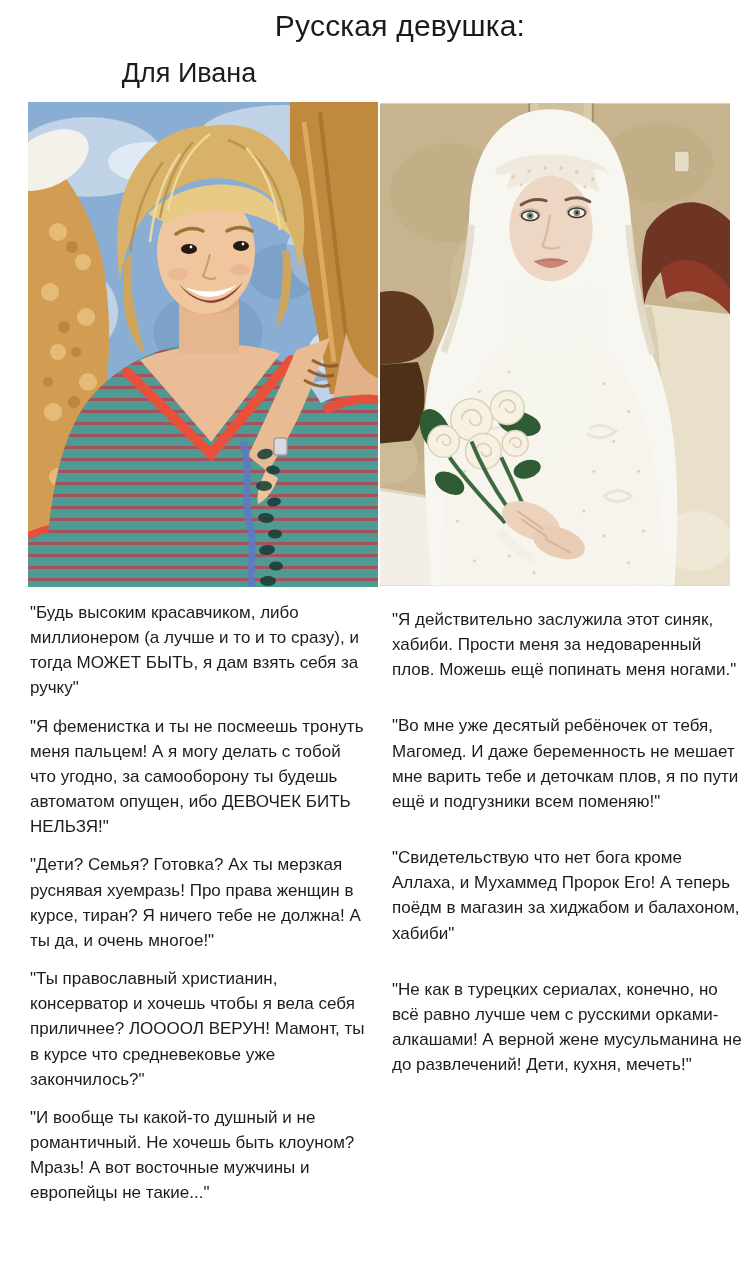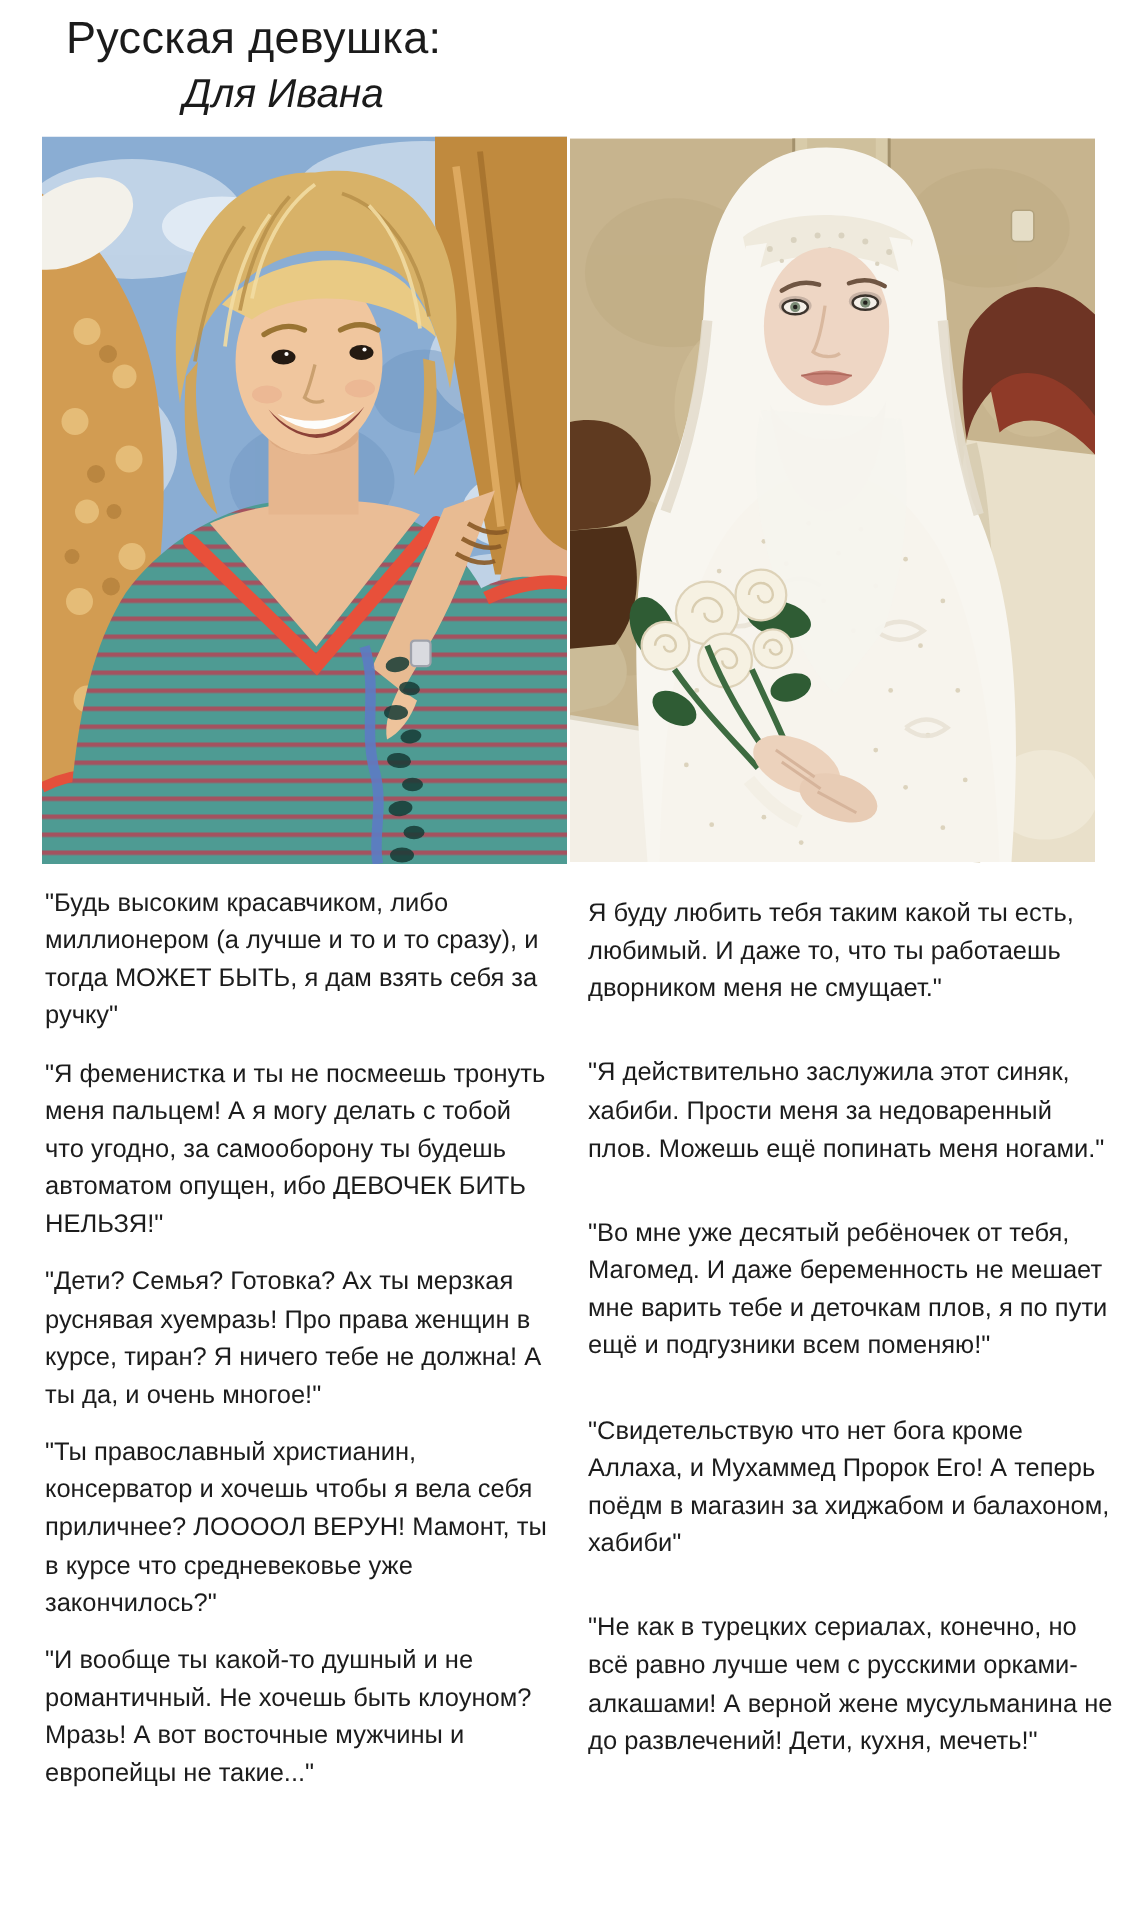--- a/index.html
+++ b/index.html
@@ -6,31 +6,30 @@
   .page{
     position:relative;
     width:756px;height:1280px;
     margin:0 auto;
     background:#ffffff;
     font-family:"Liberation Sans", sans-serif;
     color:#1b1b1b;
     overflow:hidden;
   }
   .title{
-    text-align:left;
+    text-align:center;
     font-size:30px;
     font-weight:400;
     padding-top:9px;
     letter-spacing:0.2px;
     margin-left:44px;
   }
   .headers{
     display:flex;
-    margin-top:4px;
-    font-style:italic;
+    margin-top:15px;
   }
   .headers .hdr{
     width:378px;
     text-align:center;
     font-size:27px;
     font-weight:400;
   }
   .photos{
     display:flex;
     gap:2px;
@@ -374,21 +373,20 @@
 
   <div class="texts">
     <div class="col">
       <p>"Будь высоким красавчиком, либо миллионером (а лучше и то и то сразу), и тогда МОЖЕТ БЫТЬ, я дам взять себя за ручку"</p>
       <p>"Я феменистка и ты не посмеешь тронуть меня пальцем! А я могу делать с тобой что угодно, за самооборону ты будешь автоматом опущен, ибо ДЕВОЧЕК БИТЬ НЕЛЬЗЯ!"</p>
       <p>"Дети? Семья? Готовка? Ах ты мерзкая руснявая хуемразь! Про права женщин в курсе, тиран? Я ничего тебе не должна! А ты да, и очень многое!"</p>
       <p>"Ты православный христианин, консерватор и хочешь чтобы я вела себя приличнее? ЛООООЛ ВЕРУН! Мамонт, ты в курсе что средневековье уже закончилось?"</p>
       <p>"И вообще ты какой-то душный и не романтичный. Не хочешь быть клоуном? Мразь! А вот восточные мужчины и европейцы не такие..."</p>
     </div>
     <div class="col right">
-      <p>Я буду любить тебя таким какой ты есть, любимый. И даже то, что ты работаешь дворником меня не смущает."</p>
       <p>"Я действительно заслужила этот синяк, хабиби. Прости меня за недоваренный плов. Можешь ещё попинать меня ногами."</p>
       <p>"Во мне уже десятый ребёночек от тебя, Магомед. И даже беременность не мешает мне варить тебе и деточкам плов, я по пути ещё и подгузники всем поменяю!"</p>
       <p>"Свидетельствую что нет бога кроме Аллаха, и Мухаммед Пророк Его! А теперь поёдм в магазин за хиджабом и балахоном, хабиби"</p>
       <p>"Не как в турецких сериалах, конечно, но всё равно лучше чем с русскими орками-алкашами! А верной жене мусульманина не до развлечений! Дети, кухня, мечеть!"</p>
     </div>
   </div>
 
 </div>
 
 </body></html>

